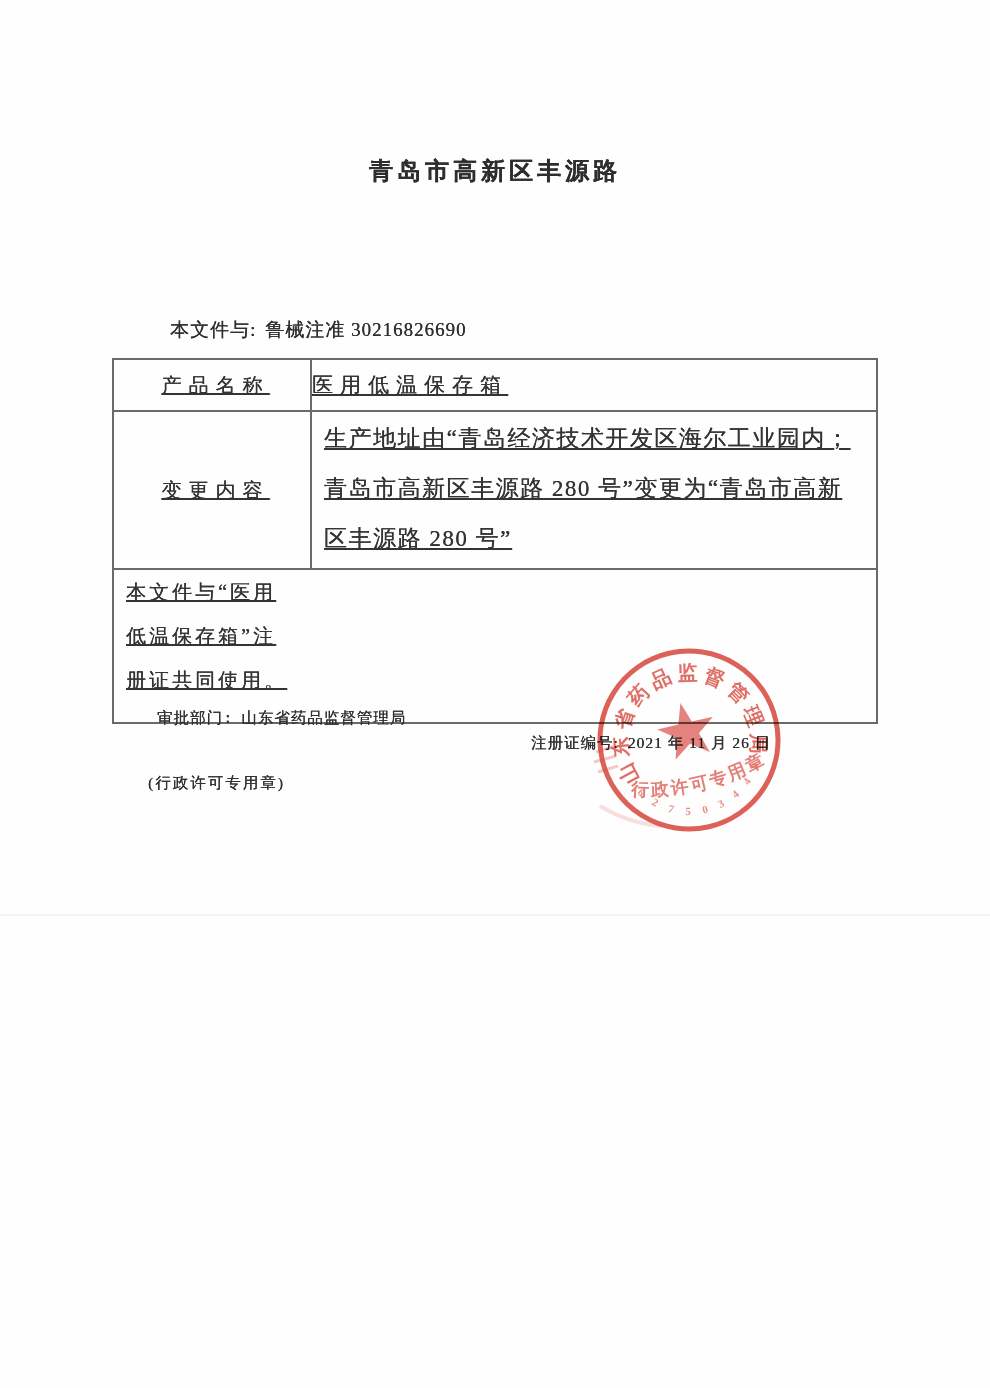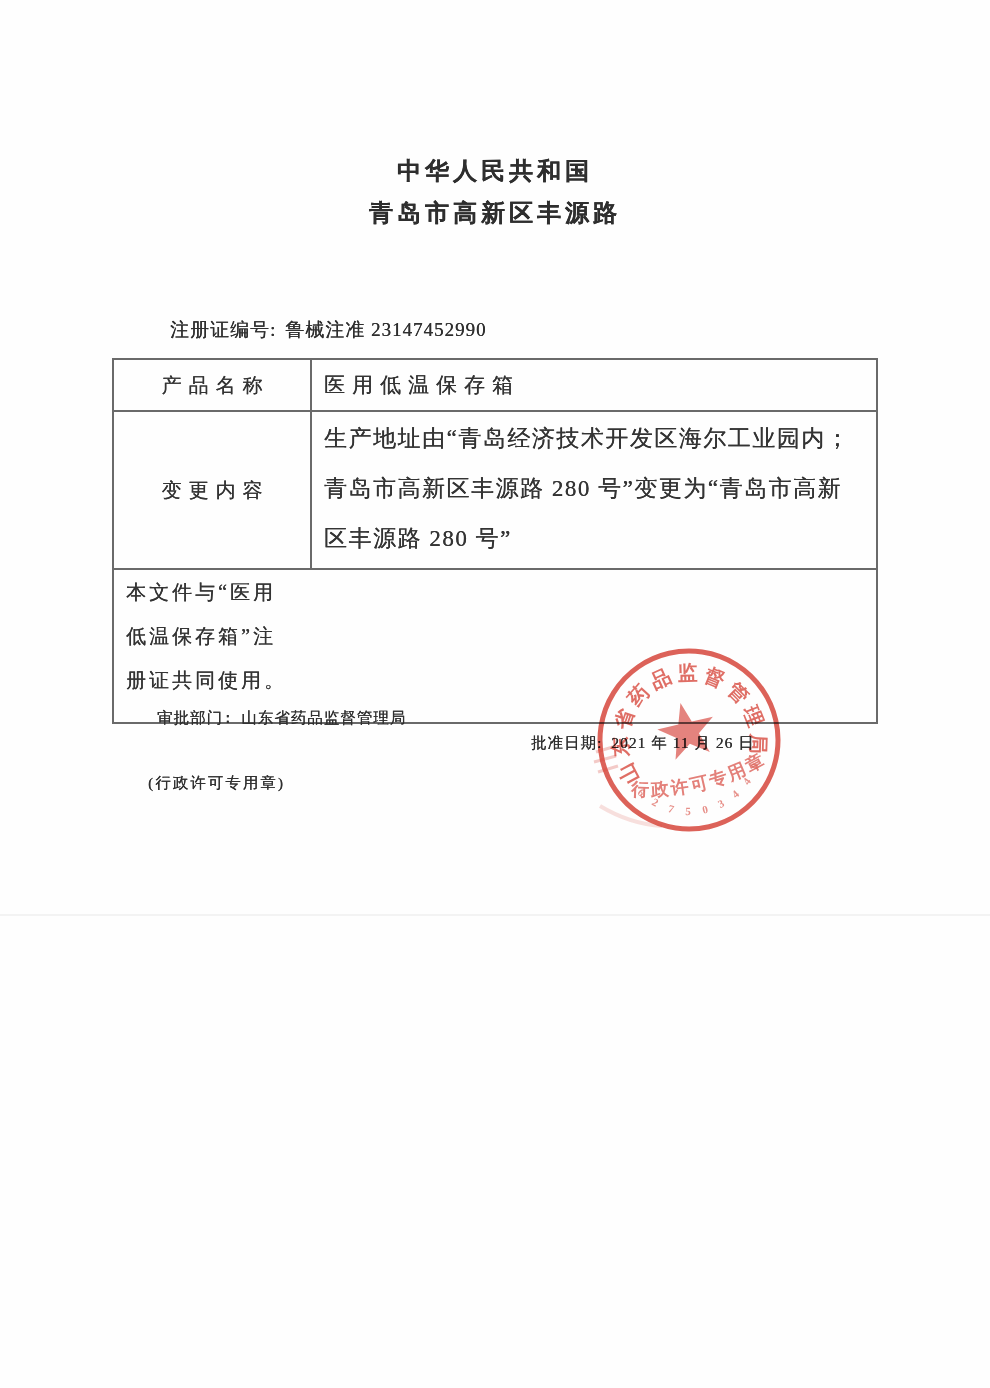--- a/index.html
+++ b/index.html
@@ -34,35 +34,35 @@
   }
   .reg-line .reg-num { margin-left: 9px; }
 
   .doc-table {
     position: absolute;
     top: 358px; left: 112px;
     width: 766px;
     border: 2px solid #6a6a6a;
     box-sizing: border-box;
     color: #343434;
+    text-decoration: underline;
   }
   .t-row { display: grid; grid-template-columns: 198px 1fr; }
   .t-row.bordered { border-bottom: 2px solid #6a6a6a; }
   .t-label {
     border-right: 2px solid #6a6a6a;
     display: flex; align-items: center; justify-content: center;
     font-size: 20px;
     letter-spacing: 7px;
     text-indent: 7px; 
   }
   .t-value { box-sizing: border-box; }
   .row-1 { height: 50px; }
   .row-1 .t-value {
     display: flex; align-items: center;
-    padding-left: 12px;
     font-size: 21px;
     letter-spacing: 7px;
   }
   .row-2 { height: 156px; }
   .row-2 .t-value {
     padding: 2px 14px 0 12px;
     font-size: 23px;
     letter-spacing: 1.5px;
     line-height: 50px;
   }
@@ -113,26 +113,25 @@
     width: 100%; height: 2px;
     background: rgba(205, 205, 205, 0.22);
   }
 </style>
 </head>
 <body>
 
 <div class="page">
 
   <div class="title cn">
-    <div>中华人民共和国</div>
     <div>青岛市高新区丰源路</div>
   </div>
 
   <div class="reg-line cn">
-    <span>注册证编号:</span><span class="reg-num">鲁械注准 23147452990</span>
+    <span>本文件与:</span><span class="reg-num">鲁械注准 30216826690</span>
   </div>
 
   <div class="doc-table">
     <div class="t-row row-1 bordered">
       <div class="t-label cn">产品名称</div>
       <div class="t-value cn">医用低温保存箱</div>
     </div>
     <div class="t-row row-2 bordered">
       <div class="t-label cn">变更内容</div>
       <div class="t-value cn">生产地址由“青岛经济技术开发区海尔工业园内；青岛市高新区丰源路 280 号”变更为“青岛市高新区丰源路 280 号”</div>
@@ -140,21 +139,21 @@
     <div class="t-row row-3">
       <div class="t-value cn">本文件与“医用低温保存箱”注册证共同使用。</div>
     </div>
   </div>
 
   <div class="footer-dept cn">
     <span>审批部门:</span><span class="dept-value">山东省药品监督管理局</span>
   </div>
 
   <div class="footer-date cn">
-    <span>批准日期:</span><span class="date-value">2021 年 11 月 26 日</span>
+    <span>注册证编号:</span><span class="date-value">2021 年 11 月 26 日</span>
   </div>
 
   <div class="footer-note cn">(行政许可专用章)</div>
 
   <svg class="stamp" viewBox="0 0 222 222" xmlns="http://www.w3.org/2000/svg" xmlns:xlink="http://www.w3.org/1999/xlink">
     <defs>
       <path id="arcTop" d="M 54,138 A 62,62 0 1 1 168,138" fill="none"></path>
       <path id="arcInner" d="M 40,152 Q 111,174 182,152" fill="none"></path>
       <path id="arcBottom" d="M 41,137 A 74,74 0 0 0 181,137" fill="none"></path>
     </defs>

